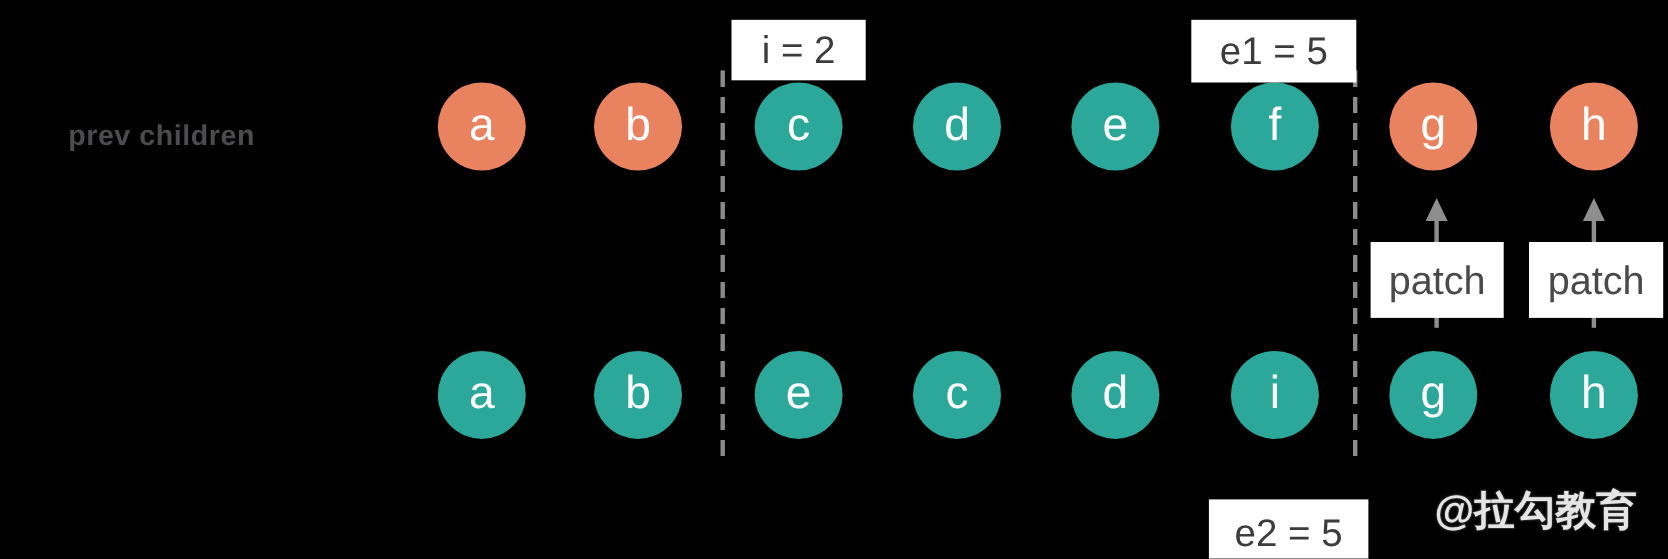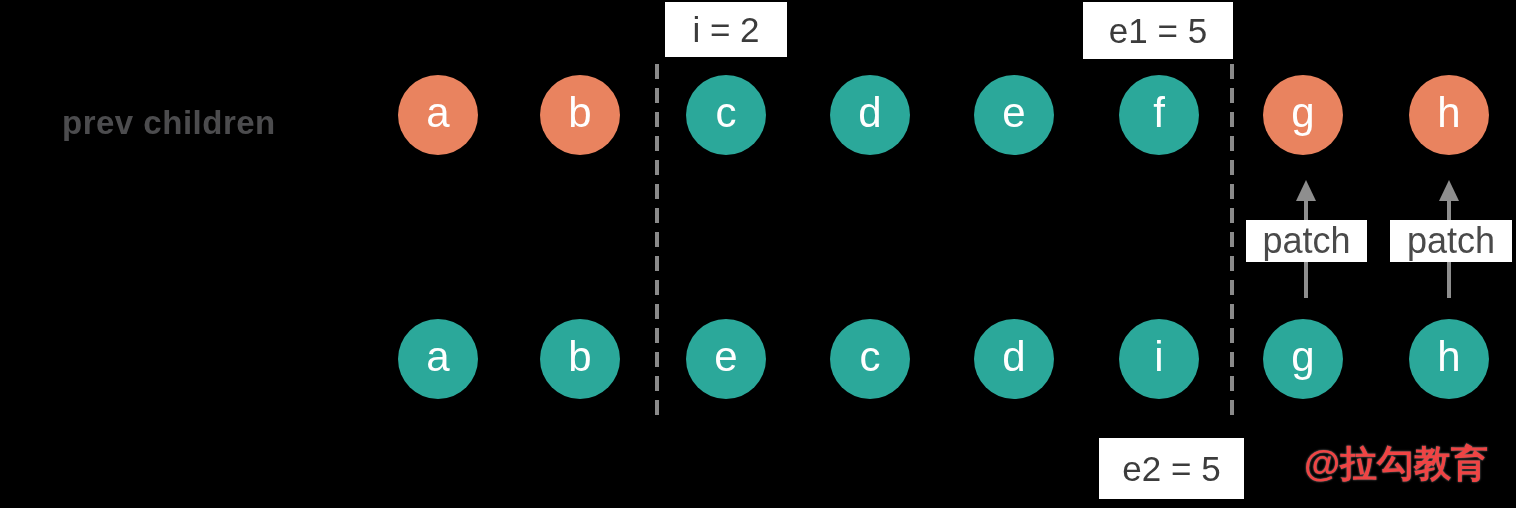--- a/index.html
+++ b/index.html
@@ -5,21 +5,21 @@
   html,body{margin:0;padding:0;background:#000;}
   .stage{
     position:relative;
     width:1516px;height:508px;
     background:var(--background,#000);
     overflow:hidden;
     font-family:"Liberation Sans","DejaVu Sans",sans-serif;
   }
   .row-label{
     position:absolute;
-    font-size:33px;font-weight:700;
+    font-size:26px;font-weight:700;
     color:var(--row_label,#4C4C4E);
     line-height:42px;white-space:nowrap;
     letter-spacing:0.5px;
   }
   #prev-label{left:62px;top:102px;}
   #next-label{left:63px;top:347px;}
 
   .node{
     position:absolute;width:80px;height:80px;border-radius:50%;
     display:flex;align-items:center;justify-content:center;
@@ -39,28 +39,28 @@
       var(--dash,#8A8A8A) 0 15px, transparent 15px 24px);
   }
   #dash-1{left:655px;}
   #dash-2{left:1230px;}
 
   .tag{
     position:absolute;
     background:var(--marker_bg,#fff);
     color:var(--marker_text,#3C3C3C);
     display:flex;align-items:center;justify-content:center;
-    font-size:35px;white-space:nowrap;z-index:3;
+    font-size:35px;white-space:nowrap;z-index:3;margin-top:16px;
   }
   #tag-i {left:665px;top:2px;width:122px;height:55px;}
   #tag-e1{left:1083px;top:2px;width:150px;height:57px;text-align:right;}
   #tag-e2{left:1099px;top:438px;width:145px;height:61px;}
 
   .patch-tag{
-    position:absolute;top:220px;height:42px;
+    position:absolute;top:220px;height:69px;
     background:var(--marker_bg,#fff);
     color:var(--patch_text,#4A4A4A);
     display:flex;align-items:center;justify-content:center;
     font-size:36px;z-index:2;
   }
   #patch-1{left:1246px;width:121px;}
   #patch-2{left:1390px;width:122px;}
 
   .arrow-line{
     position:absolute;top:198px;height:100px;width:4px;
@@ -72,21 +72,21 @@
     position:absolute;top:180px;width:0;height:0;z-index:1;
     border-left:10px solid transparent;
     border-right:10px solid transparent;
     border-bottom:21px solid var(--arrow,#8E8E8E);
   }
   #arrow-head-1{left:1296px;}
   #arrow-head-2{left:1439px;}
 
   .watermark{
     position:absolute;left:1304px;top:439px;
-    color:#ef4444;font-weight:700;font-size:37px;
+    color:#e5e5e5;font-weight:700;font-size:37px;
     white-space:nowrap;text-shadow:0 0 2px rgba(255,255,255,0.55);
   }
 </style>
 </head>
 <body>
 
 <div class="stage">
 
   <div class="row-label" id="prev-label">prev children</div>
 

